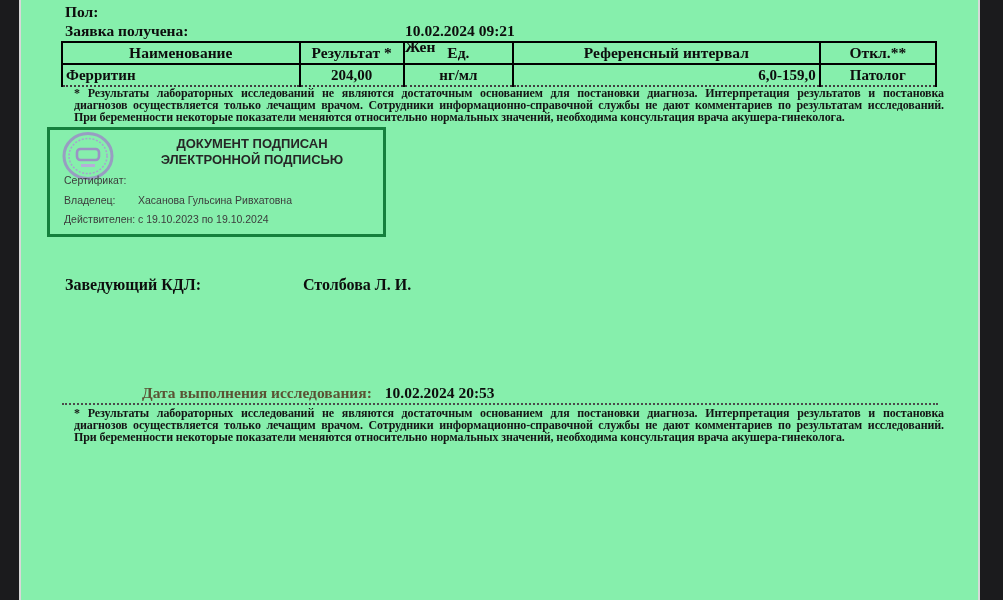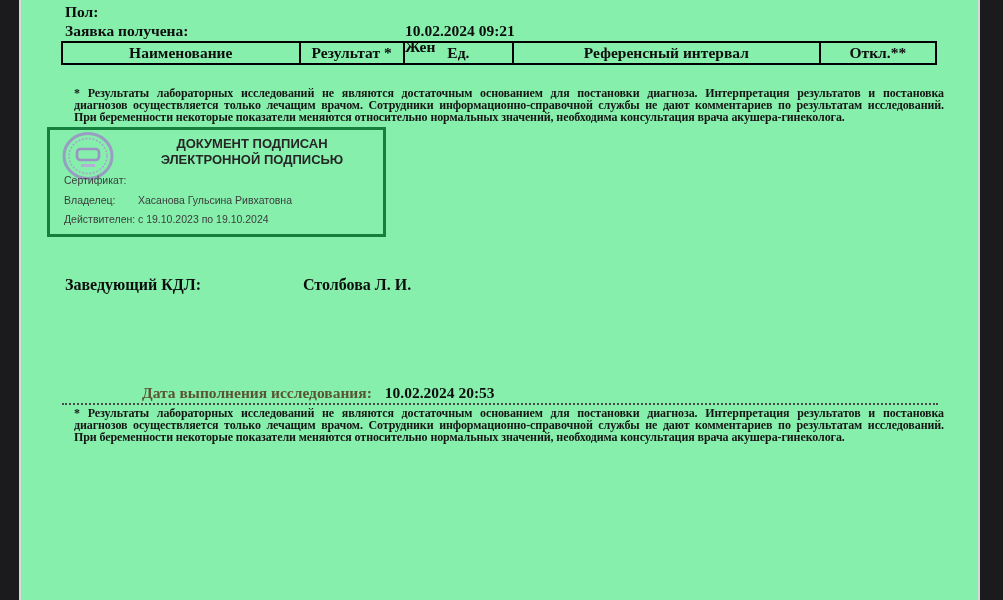--- a/index.html
+++ b/index.html
@@ -64,20 +64,27 @@
         <col style="width:116px">
     </colgroup>
     <tbody>
         <tr>
       <th>Наименование</th>
       <th>Результат *</th>
       <th>Ед.</th>
       <th>Референсный интервал</th>
       <th>Откл.**</th>
     </tr>
+    <tr class="data">
+      <td class="c-name">Ферритин</td>
+      <td class="c-res">204,00</td>
+      <td class="c-unit">нг/мл</td>
+      <td class="c-ref">6,0-159,0</td>
+      <td class="c-dev">Патолог</td>
+    </tr>
   </tbody>
     </table>
 
   <div class="disc" style="top:87px;">
     <div class="fill">* Результаты лабораторных исследований не являются достаточным основанием для постановки диагноза. Интерпретация результатов и постановка</div>
     <div class="fill">диагнозов осуществляется только лечащим врачом. Сотрудники информационно-справочной службы не дают комментариев по результатам исследований.</div>
     <div>При беременности некоторые показатели  меняются относительно нормальных значений, необходима консультация врача акушера-гинеколога.</div>
   </div>
 
   <div class="sig-box">

